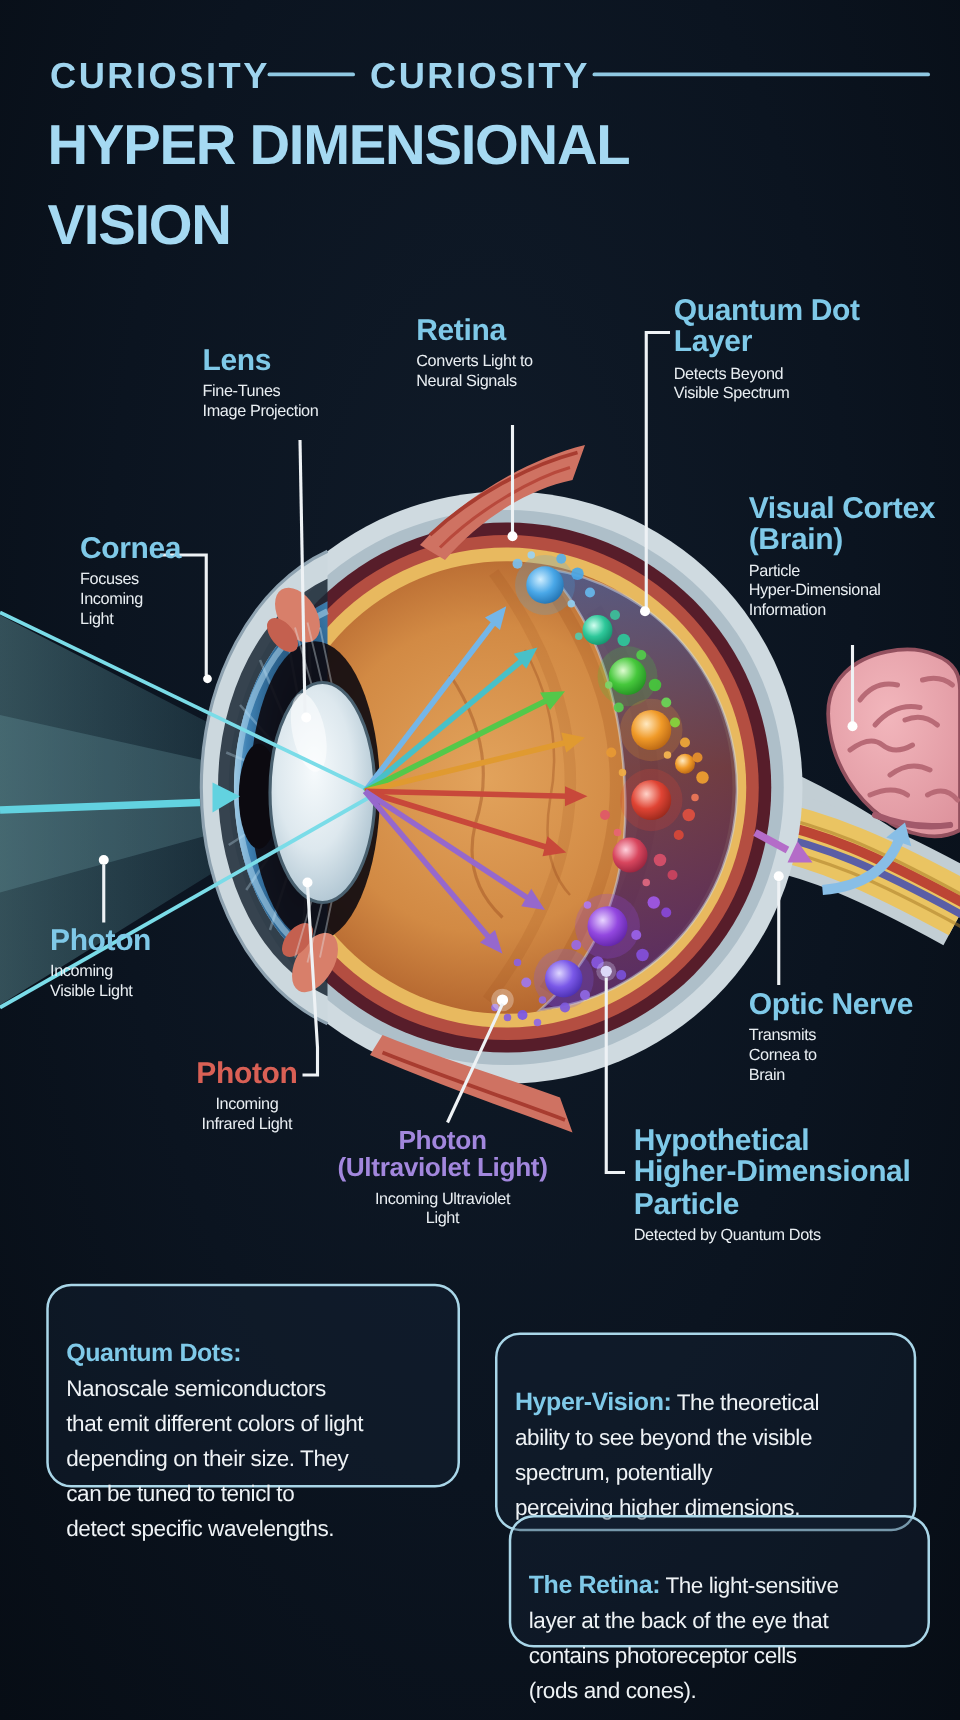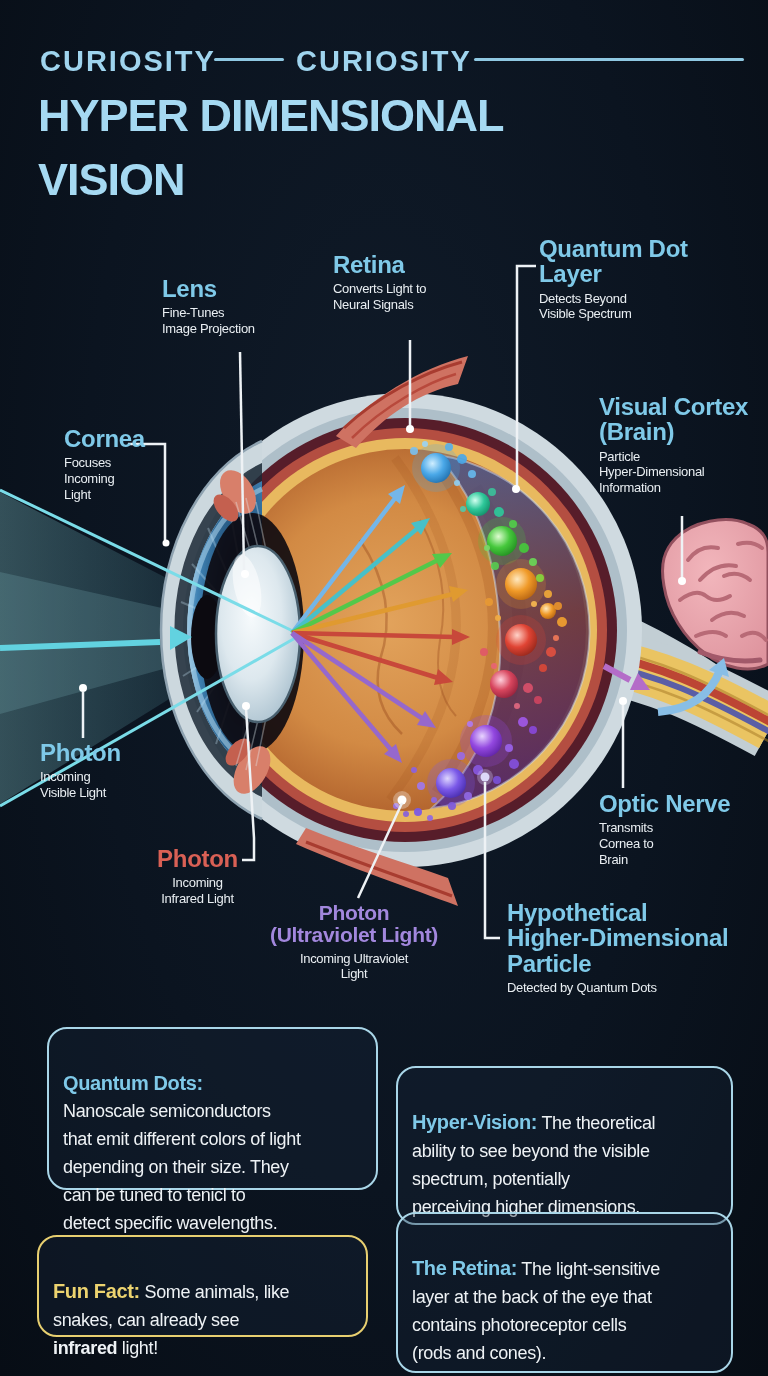--- a/index.html
+++ b/index.html
@@ -430,41 +430,36 @@
 Brain</div>
   </div>
 
   <div class="label" style="left:507px;top:900px;width:250px;">
     <div class="hd">Hypothetical
 Higher-Dimensional
 Particle</div>
     <div class="bd">Detected by Quantum Dots</div>
   </div>
 
-  <div class="ibox" style="left:37px;top:1027px;width:331px;height:163px;margin-left:10px;">
+  <div class="ibox" style="left:37px;top:1027px;width:331px;height:163px;">
     <span class="btitle block">Quantum Dots:</span><span>Nanoscale semiconductors
 that emit different colors of light
 depending on their size. They
 can be tuned to tenicl to
 detect specific wavelengths.</span>
   </div>
 
   <div class="ibox" style="left:396px;top:1066px;width:337px;height:159px;">
     <span class="btitle">Hyper-Vision:</span><span> The theoretical
 ability to see beyond the visible
 spectrum, potentially
 perceiving higher dimensions.</span>
   </div>
 
-  <div class="ibox yellow" style="left:37px;top:1235px;width:331px;height:102px;">
-    <span class="btitle yel">Fun Fact:</span><span> Some animals, like
-snakes, can already see
-</span><span class="bold">infrared</span><span> light!</span>
-  </div>
-
-  <div class="ibox" style="left:396px;top:1212px;width:337px;height:161px;">
+
+  <div class="ibox" style="left:407px;top:1212px;width:337px;height:106px;">
     <span class="btitle">The Retina:</span><span> The light-sensitive
 layer at the back of the eye that
 contains photoreceptor cells
 (rods and cones).</span>
   </div>
 
 </div>
 
 </body></html>

